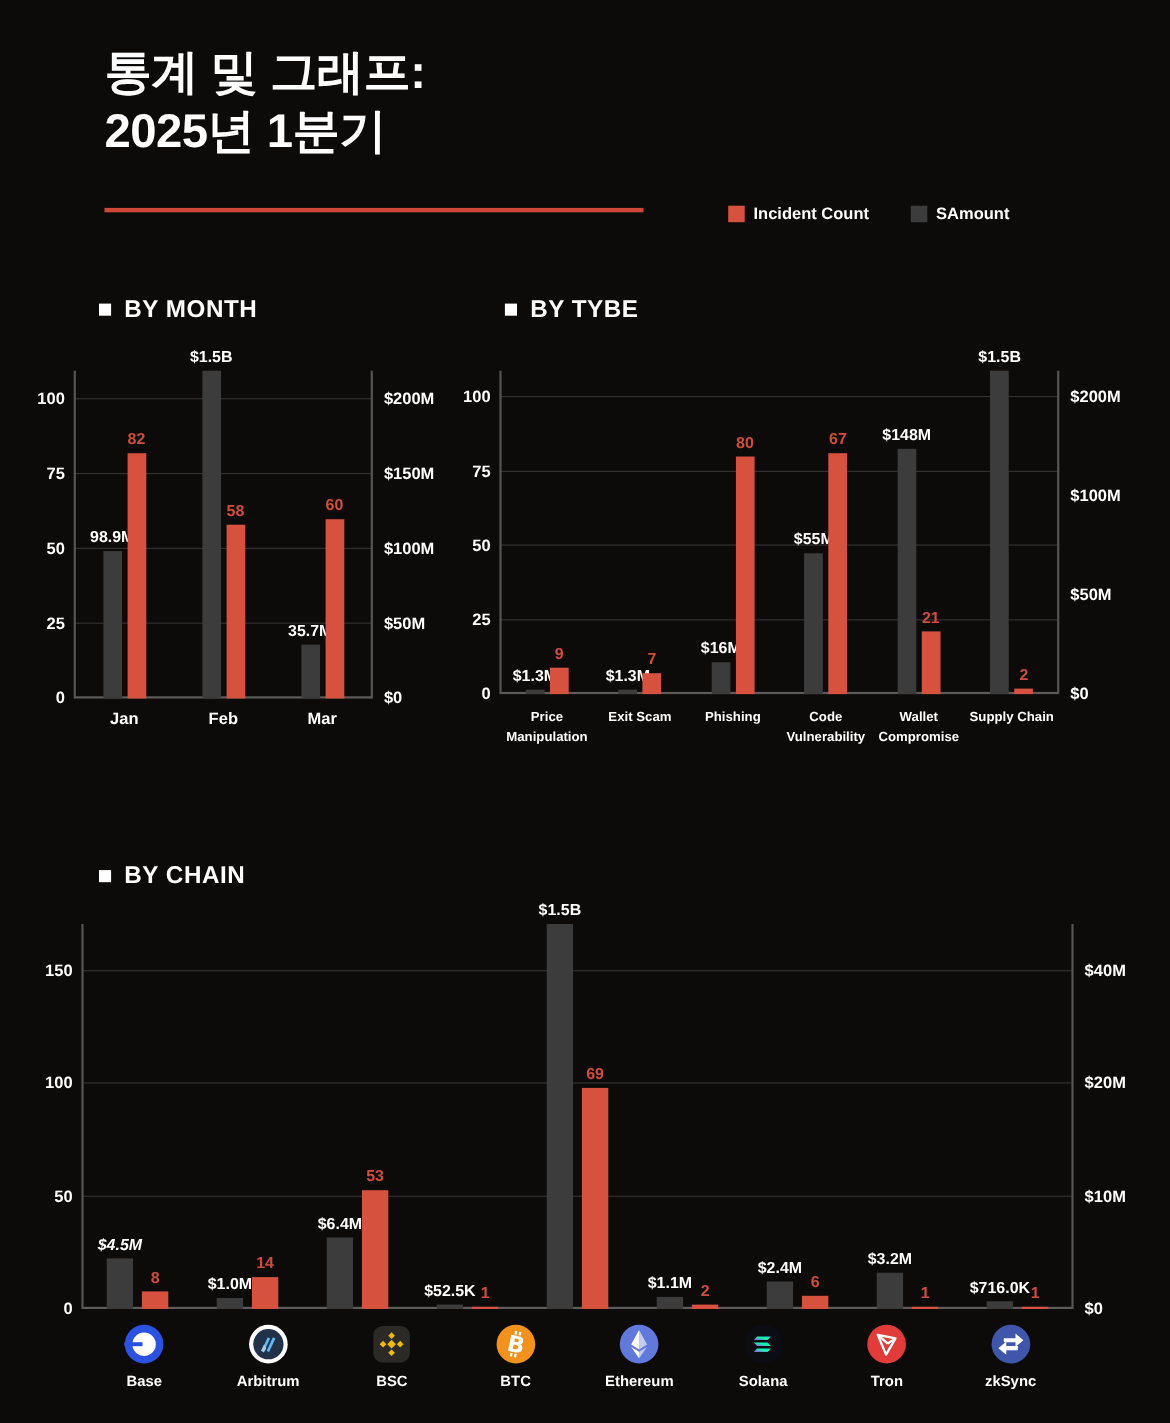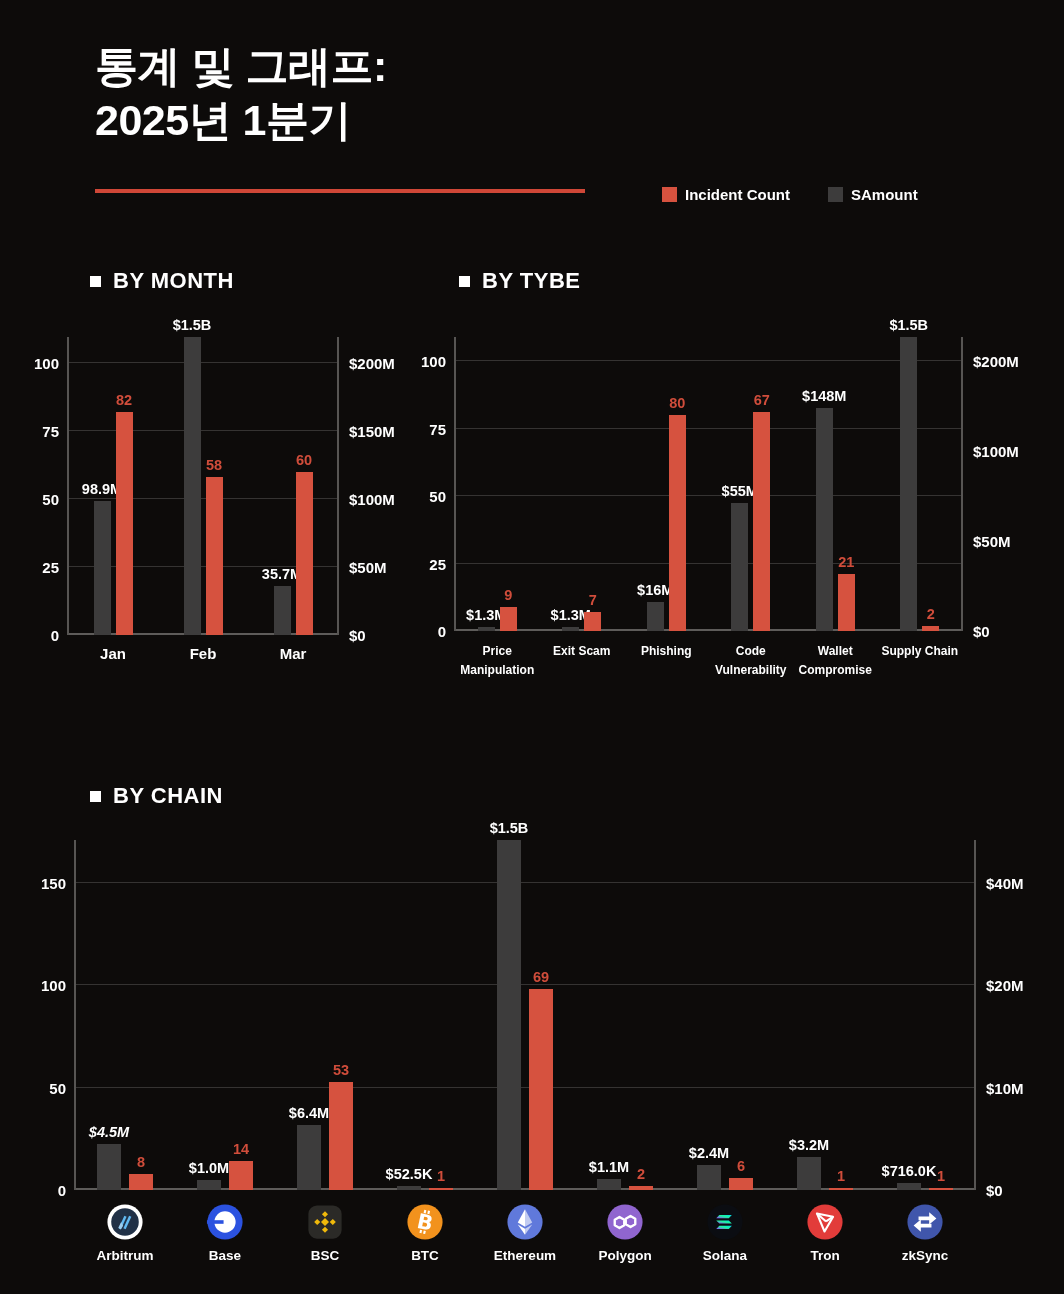--- a/index.html
+++ b/index.html
@@ -367,40 +367,40 @@
             <div class="bar count" style="height: 2.04667px;">
               <span class="bar-label">1</span>
             </div>
           </div>
         </div>
       </div>
       <div class="xlabels">
         <div class="xcell">
           <div class="chain-icon">
             <svg viewBox="0 0 40 40">
+              <circle cx="20" cy="20" r="18.5" fill="#2b52e0"></circle>
+              <circle cx="20" cy="20" r="11.2" fill="#fff"></circle>
+              <rect x="1" y="18.1" width="17.5" height="3.8" fill="#2b52e0"></rect>
+            </svg>
+          </div>
+          <div>Base</div>
+        </div>
+        <div class="xcell">
+          <div class="chain-icon">
+            <svg viewBox="0 0 40 40">
               <circle cx="20" cy="20" r="18.5" fill="#fff"></circle>
               <circle cx="20" cy="20" r="14.5" fill="#213147"></circle>
               <g stroke="#62b9f2" stroke-width="2.6" fill="none">
                 <path d="M14.5 27l6-13"></path>
                 <path d="M19.5 27l6-13"></path>
               </g>
               <path d="M13 26l3-6 2 4-2.5 4z" fill="#9dcced"></path>
             </svg>
           </div>
           <div>Arbitrum</div>
-        </div>
-        <div class="xcell">
-          <div class="chain-icon">
-            <svg viewBox="0 0 40 40">
-              <circle cx="20" cy="20" r="18.5" fill="#2b52e0"></circle>
-              <circle cx="20" cy="20" r="11.2" fill="#fff"></circle>
-              <rect x="1" y="18.1" width="17.5" height="3.8" fill="#2b52e0"></rect>
-            </svg>
-          </div>
-          <div>Base</div>
         </div>
         <div class="xcell">
           <div class="chain-icon">
             <svg viewBox="0 0 40 40">
               <rect x="2.5" y="2.5" width="35" height="35" rx="9" fill="#2b2a27"></rect>
               <g fill="#f0b90b">
                 <path d="M20 15.8l4.2 4.2-4.2 4.2-4.2-4.2z"></path>
                 <path d="M20 8.6l3.2 3.2-3.2 3.2-3.2-3.2z"></path>
                 <path d="M20 25l3.2 3.2-3.2 3.2-3.2-3.2z"></path>
                 <path d="M11.8 16.8l3.2 3.2-3.2 3.2-3.2-3.2z"></path>
@@ -429,32 +429,20 @@
           <div class="chain-icon">
             <svg viewBox="0 0 40 40">
               <circle cx="20" cy="20" r="18.5" fill="#6079db"></circle>
               <path d="M20 6.5l-7.6 13.9L20 25z" fill="#fff"></path>
               <path d="M20 6.5l7.6 13.9L20 25z" fill="#fff" opacity=".62"></path>
               <path d="M20 27.2l-7.6-4.6L20 33.5z" fill="#fff"></path>
               <path d="M20 27.2l7.6-4.6L20 33.5z" fill="#fff" opacity=".62"></path>
             </svg>
           </div>
           <div>Ethereum</div>
-        </div>
-        <div class="xcell">
-          <div class="chain-icon">
-            <svg viewBox="0 0 40 40">
-              <circle cx="20" cy="20" r="18.5" fill="#9065cf"></circle>
-              <g fill="none" stroke="#fff" stroke-width="2.5" stroke-linejoin="round">
-                <path d="M14.2 14.8l5 2.9v5.8l-5 2.9-5-2.9v-5.8z"></path>
-                <path d="M25.8 13.6l5 2.9v5.8l-5 2.9-5-2.9v-5.8z"></path>
-              </g>
-            </svg>
-          </div>
-          <div>Polygon</div>
         </div>
         <div class="xcell">
           <div class="chain-icon">
             <svg viewBox="0 0 40 40">
               <defs>
                 <linearGradient id="solg" x1="0" y1="1" x2="1" y2="0">
                   <stop offset="0" stop-color="#9945ff"></stop>
                   <stop offset=".55" stop-color="#19fb9b"></stop>
                   <stop offset="1" stop-color="#00d1ff"></stop>
                 </linearGradient>

